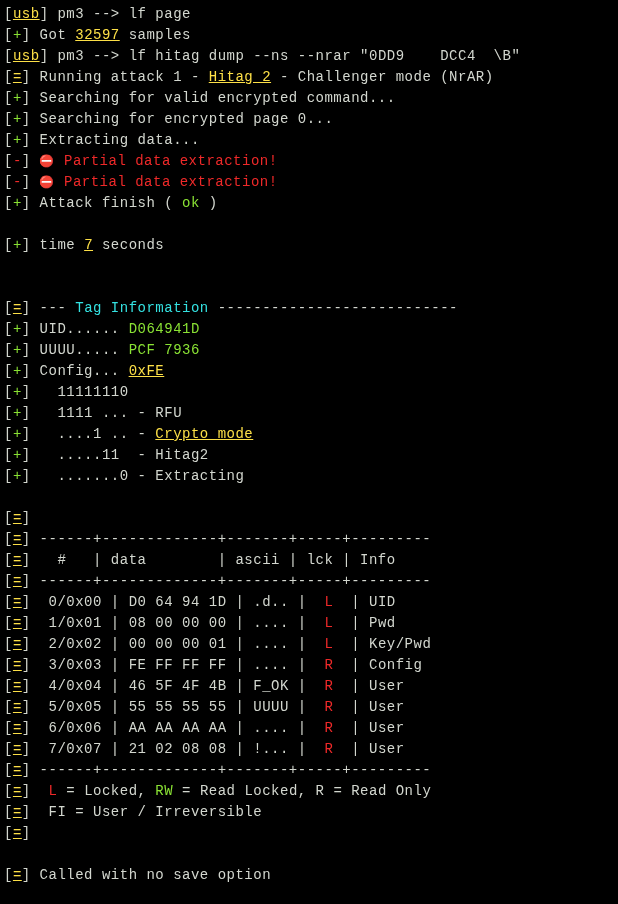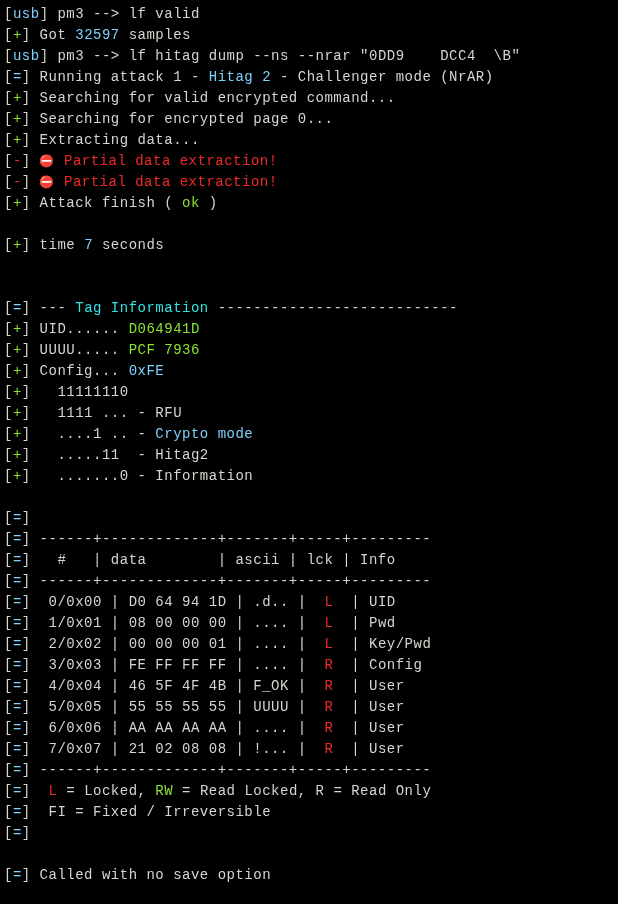--- a/index.html
+++ b/index.html
@@ -14,30 +14,30 @@
       font-size: 14px;
       line-height: 1.5;
       padding: 4px;
       width: 618px;
       letter-spacing: 0.5px;
     }
     .line {
       white-space: pre;
     }
     .bright-green { color: #8ae234; }
-    .bright-yellow { color: #7dd3fc; }
+    .bright-yellow { color: #fde047; text-decoration: underline; }
     .bright-cyan { color: #34e2e2; }
     .bright-red { color: #ef2929; }
     .white { color: #d3d7cf; }
     .emoji { font-size: 12px; }
   </style>
 </head>
 <body>
 
-<div class="line"><span class="white">[</span><span class="bright-yellow">usb</span><span class="white">] pm3 --&gt; </span><span class="white">lf valid</span></div>
+<div class="line"><span class="white">[</span><span class="bright-yellow">usb</span><span class="white">] pm3 --&gt; </span><span class="white">lf page</span></div>
 <div class="line"><span class="white">[</span><span class="bright-green">+</span><span class="white">] Got </span><span class="bright-yellow">32597</span><span class="white"> samples</span></div>
 <div class="line"><span class="white">[</span><span class="bright-yellow">usb</span><span class="white">] pm3 --&gt; </span><span class="white">lf hitag dump --ns --nrar "0DD9    DCC4  \B"</span></div>
 <div class="line"><span class="white">[</span><span class="bright-yellow">=</span><span class="white">] Running attack 1 - </span><span class="bright-yellow">Hitag 2</span><span class="white"> - Challenger mode (NrAR)</span></div>
 <div class="line"><span class="white">[</span><span class="bright-green">+</span><span class="white">] Searching for valid encrypted command...</span></div>
 <div class="line"><span class="white">[</span><span class="bright-green">+</span><span class="white">] Searching for encrypted page 0...</span></div>
 <div class="line"><span class="white">[</span><span class="bright-green">+</span><span class="white">] Extracting data...</span></div>
 <div class="line"><span class="white">[</span><span class="bright-red">-</span><span class="white">] </span><span class="emoji">⛔</span><span class="bright-red"> Partial data extraction!</span></div>
 <div class="line"><span class="white">[</span><span class="bright-red">-</span><span class="white">] </span><span class="emoji">⛔</span><span class="bright-red"> Partial data extraction!</span></div>
 <div class="line"><span class="white">[</span><span class="bright-green">+</span><span class="white">] Attack finish ( </span><span class="bright-green">ok</span><span class="white"> )</span></div>
 <div class="line">&nbsp;</div>
@@ -45,33 +45,33 @@
 <div class="line">&nbsp;</div>
 <div class="line">&nbsp;</div>
 <div class="line"><span class="white">[</span><span class="bright-yellow">=</span><span class="white">] --- </span><span class="bright-cyan">Tag Information</span><span class="white"> ---------------------------</span></div>
 <div class="line"><span class="white">[</span><span class="bright-green">+</span><span class="white">] UID...... </span><span class="bright-green">D064941D</span></div>
 <div class="line"><span class="white">[</span><span class="bright-green">+</span><span class="white">] UUUU..... </span><span class="bright-green">PCF 7936</span></div>
 <div class="line"><span class="white">[</span><span class="bright-green">+</span><span class="white">] Config... </span><span class="bright-yellow">0xFE</span></div>
 <div class="line"><span class="white">[</span><span class="bright-green">+</span><span class="white">]   11111110</span></div>
 <div class="line"><span class="white">[</span><span class="bright-green">+</span><span class="white">]   1111 ... - RFU</span></div>
 <div class="line"><span class="white">[</span><span class="bright-green">+</span><span class="white">]   ....1 .. - </span><span class="bright-yellow">Crypto mode</span></div>
 <div class="line"><span class="white">[</span><span class="bright-green">+</span><span class="white">]   .....11  - Hitag2</span></div>
-<div class="line"><span class="white">[</span><span class="bright-green">+</span><span class="white">]   .......0 - Information</span></div>
+<div class="line"><span class="white">[</span><span class="bright-green">+</span><span class="white">]   .......0 - Extracting</span></div>
 <div class="line">&nbsp;</div>
 <div class="line"><span class="white">[</span><span class="bright-yellow">=</span><span class="white">]</span></div>
 <div class="line"><span class="white">[</span><span class="bright-yellow">=</span><span class="white">] ------+-------------+-------+-----+---------</span></div>
 <div class="line"><span class="white">[</span><span class="bright-yellow">=</span><span class="white">]   #   | data        | ascii | lck | Info</span></div>
 <div class="line"><span class="white">[</span><span class="bright-yellow">=</span><span class="white">] ------+-------------+-------+-----+---------</span></div>
 <div class="line"><span class="white">[</span><span class="bright-yellow">=</span><span class="white">]  0/0x00 | D0 64 94 1D | .d.. |  </span><span class="bright-red">L</span><span class="white">  | UID</span></div>
 <div class="line"><span class="white">[</span><span class="bright-yellow">=</span><span class="white">]  1/0x01 | 08 00 00 00 | .... |  </span><span class="bright-red">L</span><span class="white">  | Pwd</span></div>
 <div class="line"><span class="white">[</span><span class="bright-yellow">=</span><span class="white">]  2/0x02 | 00 00 00 01 | .... |  </span><span class="bright-red">L</span><span class="white">  | Key/Pwd</span></div>
 <div class="line"><span class="white">[</span><span class="bright-yellow">=</span><span class="white">]  3/0x03 | FE FF FF FF | .... |  </span><span class="bright-red">R</span><span class="white">  | Config</span></div>
 <div class="line"><span class="white">[</span><span class="bright-yellow">=</span><span class="white">]  4/0x04 | 46 5F 4F 4B | F_OK |  </span><span class="bright-red">R</span><span class="white">  | User</span></div>
 <div class="line"><span class="white">[</span><span class="bright-yellow">=</span><span class="white">]  5/0x05 | 55 55 55 55 | UUUU |  </span><span class="bright-red">R</span><span class="white">  | User</span></div>
 <div class="line"><span class="white">[</span><span class="bright-yellow">=</span><span class="white">]  6/0x06 | AA AA AA AA | .... |  </span><span class="bright-red">R</span><span class="white">  | User</span></div>
 <div class="line"><span class="white">[</span><span class="bright-yellow">=</span><span class="white">]  7/0x07 | 21 02 08 08 | !... |  </span><span class="bright-red">R</span><span class="white">  | User</span></div>
 <div class="line"><span class="white">[</span><span class="bright-yellow">=</span><span class="white">] ------+-------------+-------+-----+---------</span></div>
 <div class="line"><span class="white">[</span><span class="bright-yellow">=</span><span class="white">]  </span><span class="bright-red">L</span><span class="white"> = Locked, </span><span class="bright-green">RW</span><span class="white"> = Read Locked, R = Read Only</span></div>
-<div class="line"><span class="white">[</span><span class="bright-yellow">=</span><span class="white">]  FI = Fixed / Irreversible</span></div>
+<div class="line"><span class="white">[</span><span class="bright-yellow">=</span><span class="white">]  FI = User / Irreversible</span></div>
 <div class="line"><span class="white">[</span><span class="bright-yellow">=</span><span class="white">]</span></div>
 <div class="line">&nbsp;</div>
 <div class="line"><span class="white">[</span><span class="bright-yellow">=</span><span class="white">] Called with no save option</span></div>
 <div class="line">&nbsp;</div>
 
 </body></html>

